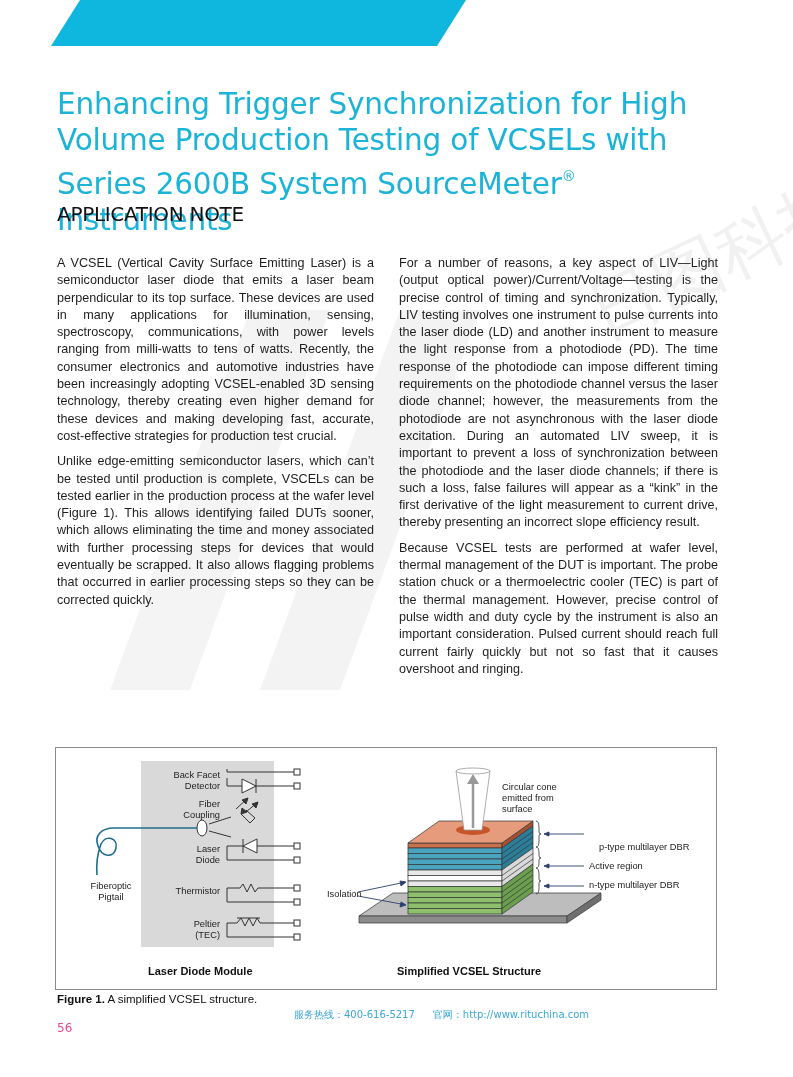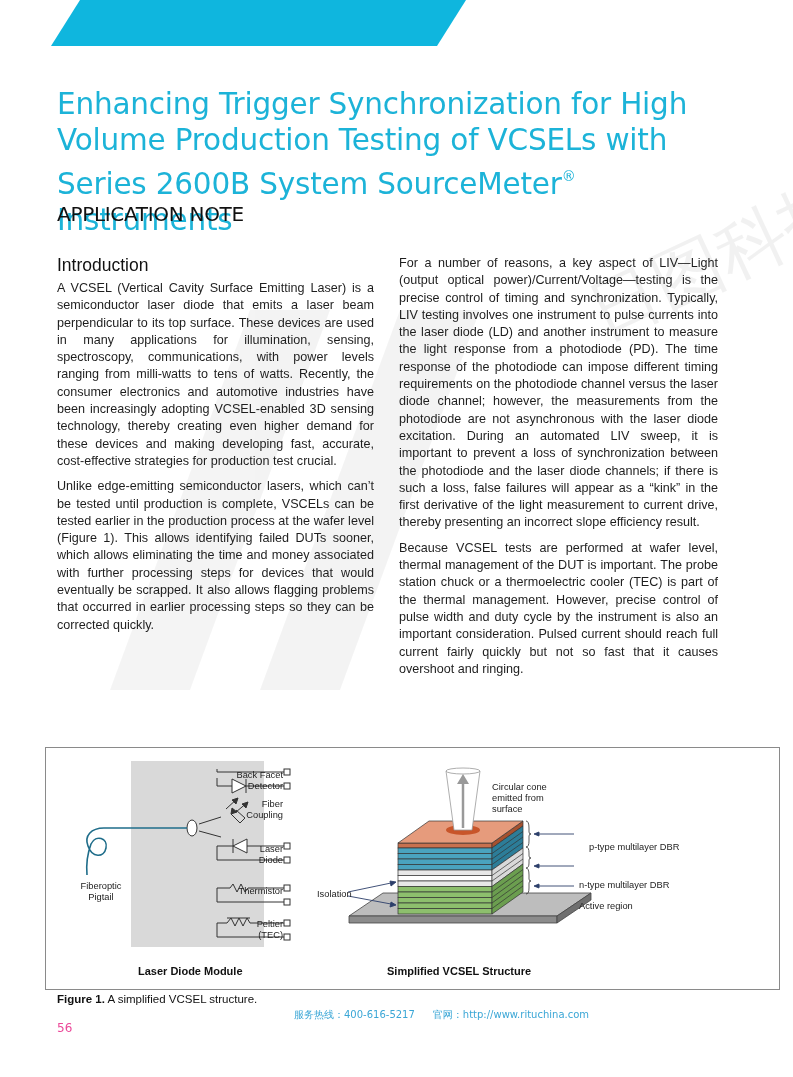--- a/index.html
+++ b/index.html
@@ -16,21 +16,21 @@
   .title sup { font-size: 14px; vertical-align: 13px; }
   .subtitle { position: absolute; left: 57px; top: 202px; font-family: "DejaVu Sans", sans-serif; font-size: 20px; color: #111; margin: 0; letter-spacing: -0.3px; }
 
   .col { position: absolute; font-size: 12.6px; line-height: 17.3px; color: #1e1e1e; }
   .col-left { left: 57px; top: 255px; width: 317px; }
   .col-right { left: 399px; top: 255px; width: 319px; }
   .col h2 { font-size: 17.5px; font-weight: normal; margin: 0 0 5px 0; line-height: 20px; color: #111; }
   .col-right h2 { letter-spacing: 0.9px; }
   .col p { margin: 0 0 8px 0; text-align: justify; }
 
-  .figure-box { position: absolute; left: 45px; top: 747px; width: 735px; height: 243px; border: 1px solid #8a8a8a; box-sizing: border-box; background: #fff; }
+  .figure-box { position: absolute; left: 55px; top: 747px; width: 662px; height: 243px; border: 1px solid #8a8a8a; box-sizing: border-box; background: #fff; }
   .figure-box svg { position: absolute; left: 0; top: 0; }
   .fig-label { position: absolute; font-size: 9.3px; line-height: 11px; color: #222; white-space: nowrap; }
   .fig-label.r { text-align: right; }
   .fig-label.c { text-align: center; }
   .fig-title { position: absolute; font-size: 11px; font-weight: bold; color: #111; white-space: nowrap; }
 
   .caption { position: absolute; left: 57px; top: 993px; font-size: 11.5px; color: #111; }
   .caption b { font-weight: bold; }
   .footer-contact { position: absolute; left: 294px; top: 1008px; font-size: 10px; color: #3aa6d6; font-family: "DejaVu Sans", sans-serif; white-space: nowrap; }
   .footer-contact span { margin-right: 18px; }
@@ -50,21 +50,20 @@
     <polygon points="110,690 250,310 330,310 190,690"></polygon>
     <polygon points="260,690 400,310 480,310 340,690"></polygon>
   </g>
   <text x="590" y="320" font-size="70" fill="#000" opacity="0.05" transform="rotate(-25 640 300)">日图科技</text>
 </svg>
 
 <h1 class="title"><span>Enhancing Trigger Synchronization for High Volume Production Testing of VCSELs with Series 2600B System SourceMeter</span><sup>®</sup><span> Instruments</span></h1>
 <div class="subtitle">APPLICATION NOTE</div>
 
 <div class="col col-left">
-  <h2>Introduction</h2>
   <p>A VCSEL (Vertical Cavity Surface Emitting Laser) is a semiconductor laser diode that emits a laser beam perpendicular to its top surface. These devices are used in many applications for illumination, sensing, spectroscopy, communications, with power levels ranging from milli-watts to tens of watts. Recently, the consumer electronics and automotive industries have been increasingly adopting VCSEL-enabled 3D sensing technology, thereby creating even higher demand for these devices and making developing fast, accurate, cost-effective strategies for production test crucial.</p>
   <p>Unlike edge-emitting semiconductor lasers, which can’t be tested until production is complete, VSCELs can be tested earlier in the production process at the wafer level (Figure 1). This allows identifying failed DUTs sooner, which allows eliminating the time and money associated with further processing steps for devices that would eventually be scrapped. It also allows flagging problems that occurred in earlier processing steps so they can be corrected quickly.</p>
 </div>
 
 <div class="col col-right">
   <p>For a number of reasons, a key aspect of LIV—Light (output optical power)/Current/Voltage—testing is the precise control of timing and synchronization. Typically, LIV testing involves one instrument to pulse currents into the laser diode (LD) and another instrument to measure the light response from a photodiode (PD). The time response of the photodiode can impose different timing requirements on the photodiode channel versus the laser diode channel; however, the measurements from the photodiode are not asynchronous with the laser diode excitation. During an automated LIV sweep, it is important to prevent a loss of synchronization between the photodiode and the laser diode channels; if there is such a loss, false failures will appear as a “kink” in the first derivative of the light measurement to current drive, thereby presenting an incorrect slope efficiency result.</p>
   <p>Because VCSEL tests are performed at wafer level, thermal management of the DUT is important. The probe station chuck or a thermoelectric cooler (TEC) is part of the thermal management. However, precise control of pulse width and duty cycle by the instrument is also an important consideration. Pulsed current should reach full current fairly quickly but not so fast that it causes overshoot and ringing.</p>
 </div>
 
 <div class="figure-box">
@@ -209,21 +208,21 @@
 Pigtail</div>
   </div>
   <div class="fig-title" style="left:92px; top:217px;">Laser Diode Module</div>
 
   <div class="fig-label" style="left:446px; top:34px;">
     <div style="white-space:pre-line;">Circular cone
 emitted from
 surface</div>
   </div>
   <div class="fig-label" style="left:533px; top:94px;margin-left:10px;">p-type multilayer DBR</div>
-  <div class="fig-label" style="left:533px; top:113px;margin-top:40px;">Active region</div>
+  <div class="fig-label" style="left:533px; top:113px;">Active region</div>
   <div class="fig-label" style="left:533px; top:132px;">n-type multilayer DBR</div>
   <div class="fig-label" style="left:271px; top:141px;">Isolation</div>
   <div class="fig-title" style="left:341px; top:217px;">Simplified VCSEL Structure</div>
 </div>
 
 <div class="caption">
   <b>Figure 1.</b><span> A simplified VCSEL structure.</span>
 </div>
 
 <div class="footer-contact">

